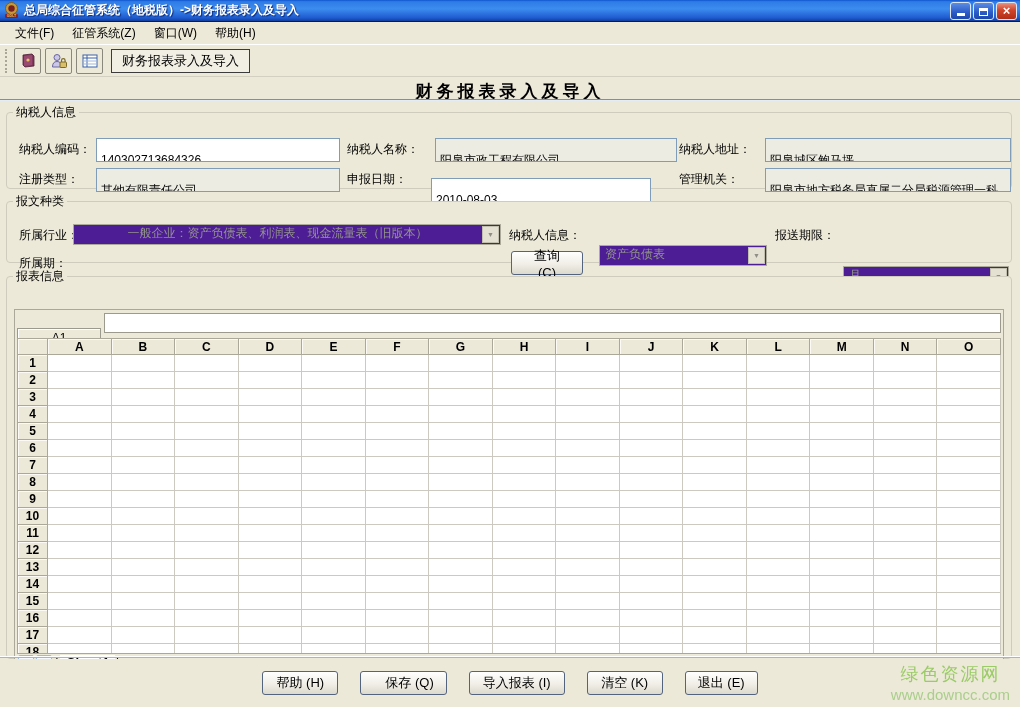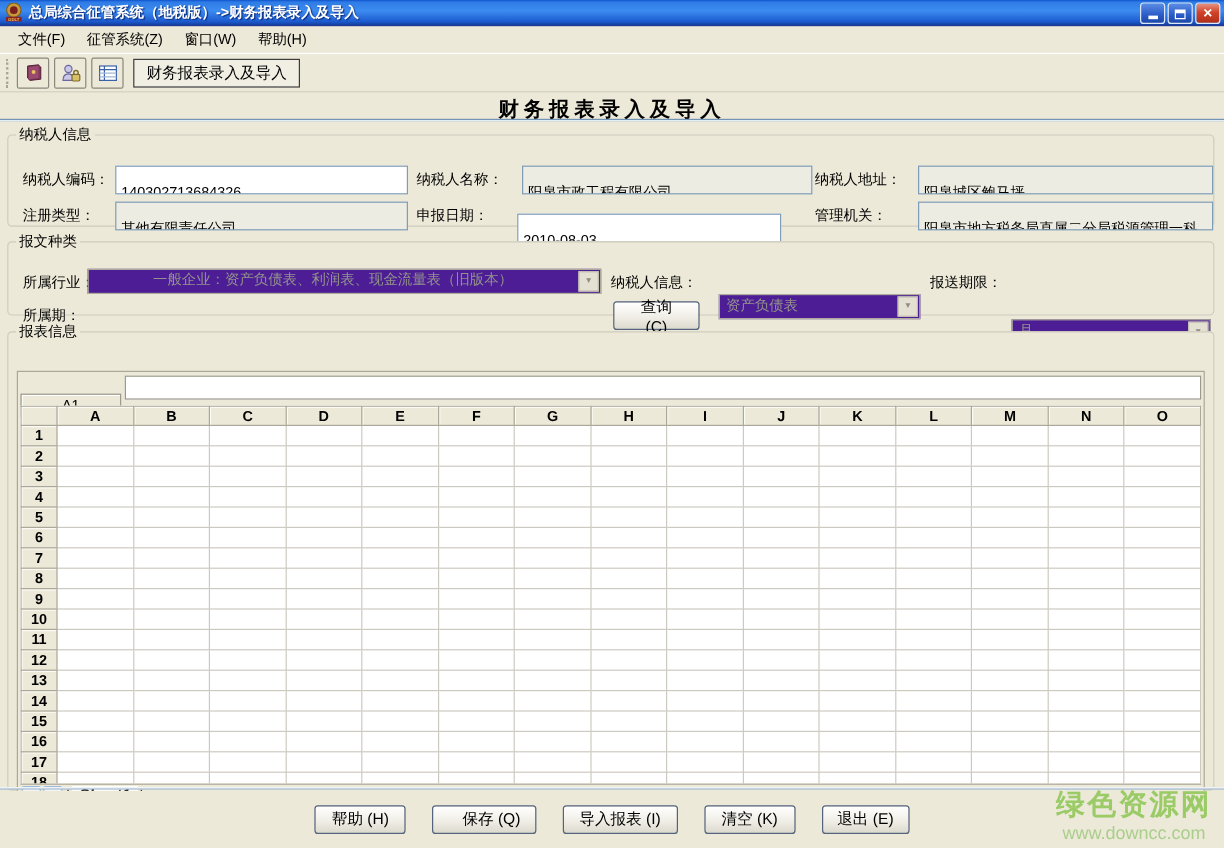--- a/index.html
+++ b/index.html
@@ -115,21 +115,21 @@
   .sheet-tab { display:flex; align-items:center; margin-left:3px; font-size:13px; }
   .sheet-tab .slash { font-weight:normal; font-size:14px; }
   .sheet-tab .tabname { background:#FFFFFF; padding:0 6px; font-weight:bold; font-style:italic; }
   
   .footer-sep { position:absolute; left:0; top:656px; width:1020px; height:2px; background:#9FB6CC; border-top:1px solid #FFFFFF; }
   .footer {
     position:absolute; left:0; top:659px; width:1020px; height:48px; background:#ECE9D8;
     display:flex; align-items:center; justify-content:center; gap:22px;
   }
   .watermark { position:absolute; right:10px; bottom:4px; text-align:center; z-index:5; pointer-events:none; }
-  .watermark .wm1 { font-size:24px; font-weight:bold; color:#9ACB66; letter-spacing:2px; }
+  .watermark .wm1 { font-size:18px; font-weight:normal; color:#9ACB66; letter-spacing:2px; }
   .watermark .wm2 { font-size:15px; color:#AACE8C; }
 </style>
 </head>
 <body>
 
 <div class="titlebar">
   <svg class="app-icon" viewBox="0 0 17 17">
     <circle cx="8.5" cy="6.5" r="6" fill="#C69A3C" stroke="#7E5E1C" stroke-width="1"></circle>
     <circle cx="8.5" cy="6.5" r="3.2" fill="#7A1E1E"></circle>
     <rect x="2" y="12" width="13" height="4" rx="1" fill="#8A2020"></rect>

